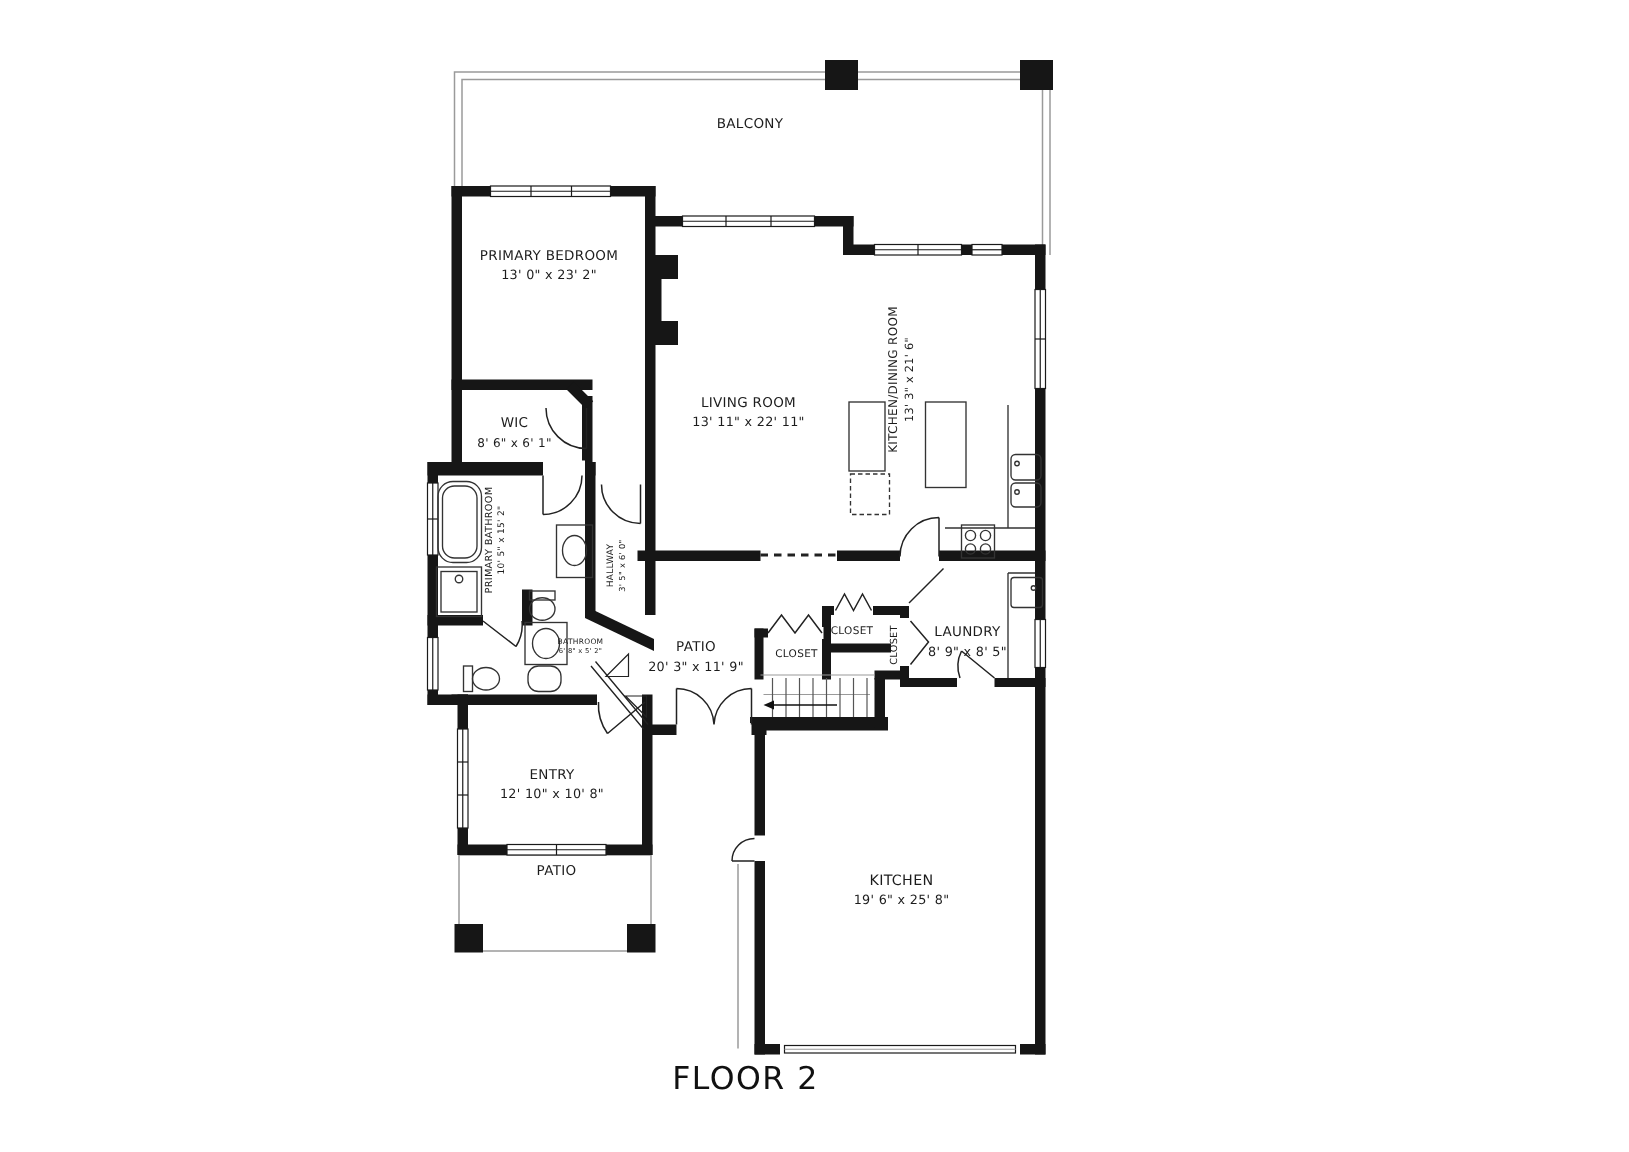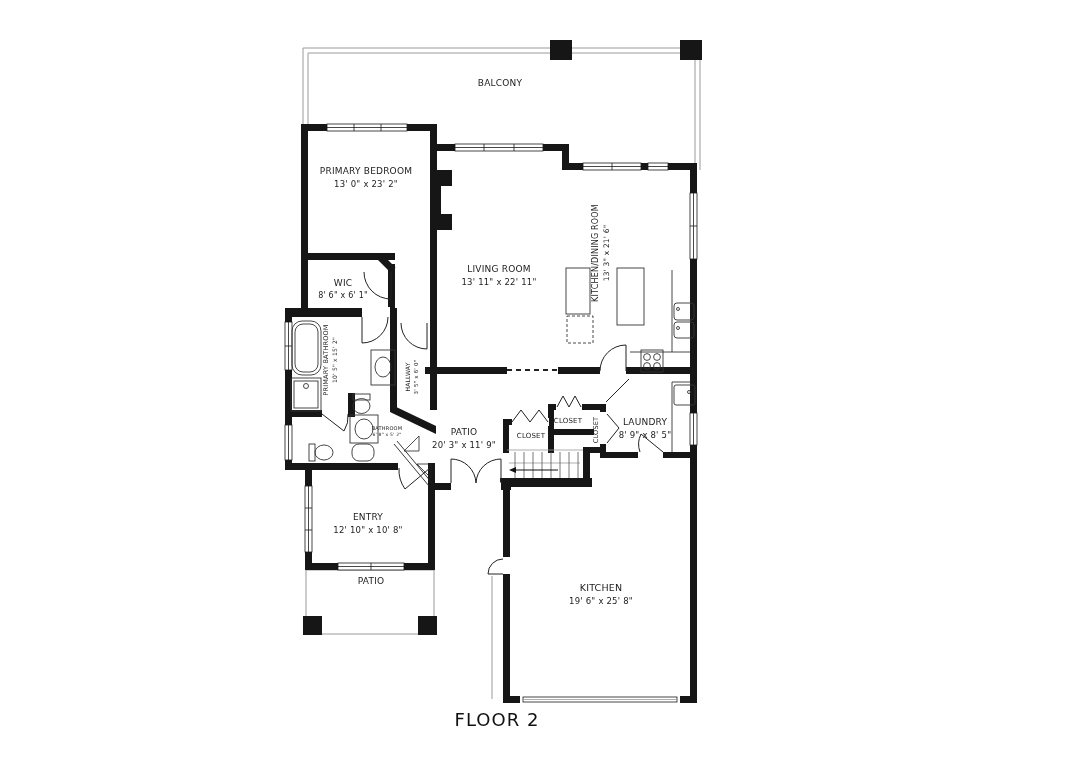--- a/index.html
+++ b/index.html
@@ -6,21 +6,21 @@
   .stage{position:relative;width:1086px;height:768px;background:#ffffff;overflow:hidden;
          font-family:"DejaVu Sans",sans-serif;color:#1c1c1c;}
   .plan-svg{position:absolute;left:0;top:0;}
   .lbl{position:absolute;transform:translate(-50%,-50%);text-align:center;white-space:nowrap;
        line-height:1.45;letter-spacing:.2px;color:#1c1c1c;}
   .lbl.rot{transform:translate(-50%,-50%) rotate(-90deg);}
   .f95{font-size:9.5px}.f9{font-size:9px}.f85{font-size:8.5px}.f8{font-size:8px}
   .f75{font-size:7.5px}.f7{font-size:7px}.f65{font-size:6.5px}.f6{font-size:6px}
   .f55{font-size:5.5px}.f5{font-size:5px}.f45{font-size:4.5px}
   .plan-title{position:absolute;left:497px;top:719px;transform:translate(-50%,-50%);
-              font-size:18px;letter-spacing:1px;color:#111;}
+              font-size:21px;letter-spacing:1px;color:#111;}
 </style>
 </head>
 <body>
 
 <div class="stage">
 
 <svg class="plan-svg" width="1086" height="768" viewBox="0 0 1086 768">
 
   <g fill="none" stroke="#9a9a9a" stroke-width="1">
     <polyline points="303,128 303,48 700,48 700,170"></polyline>

